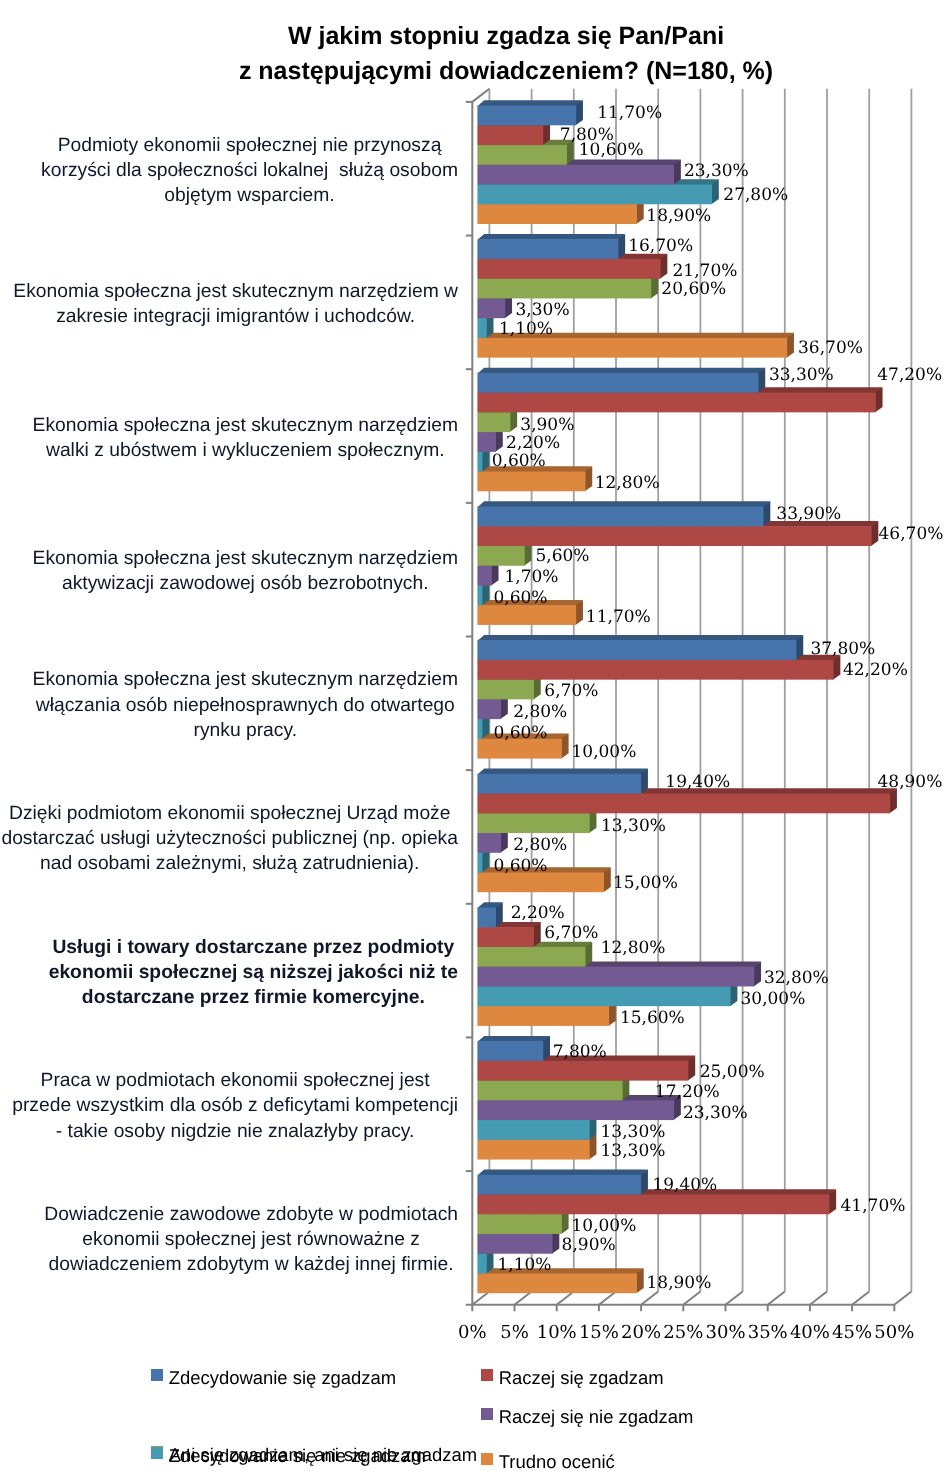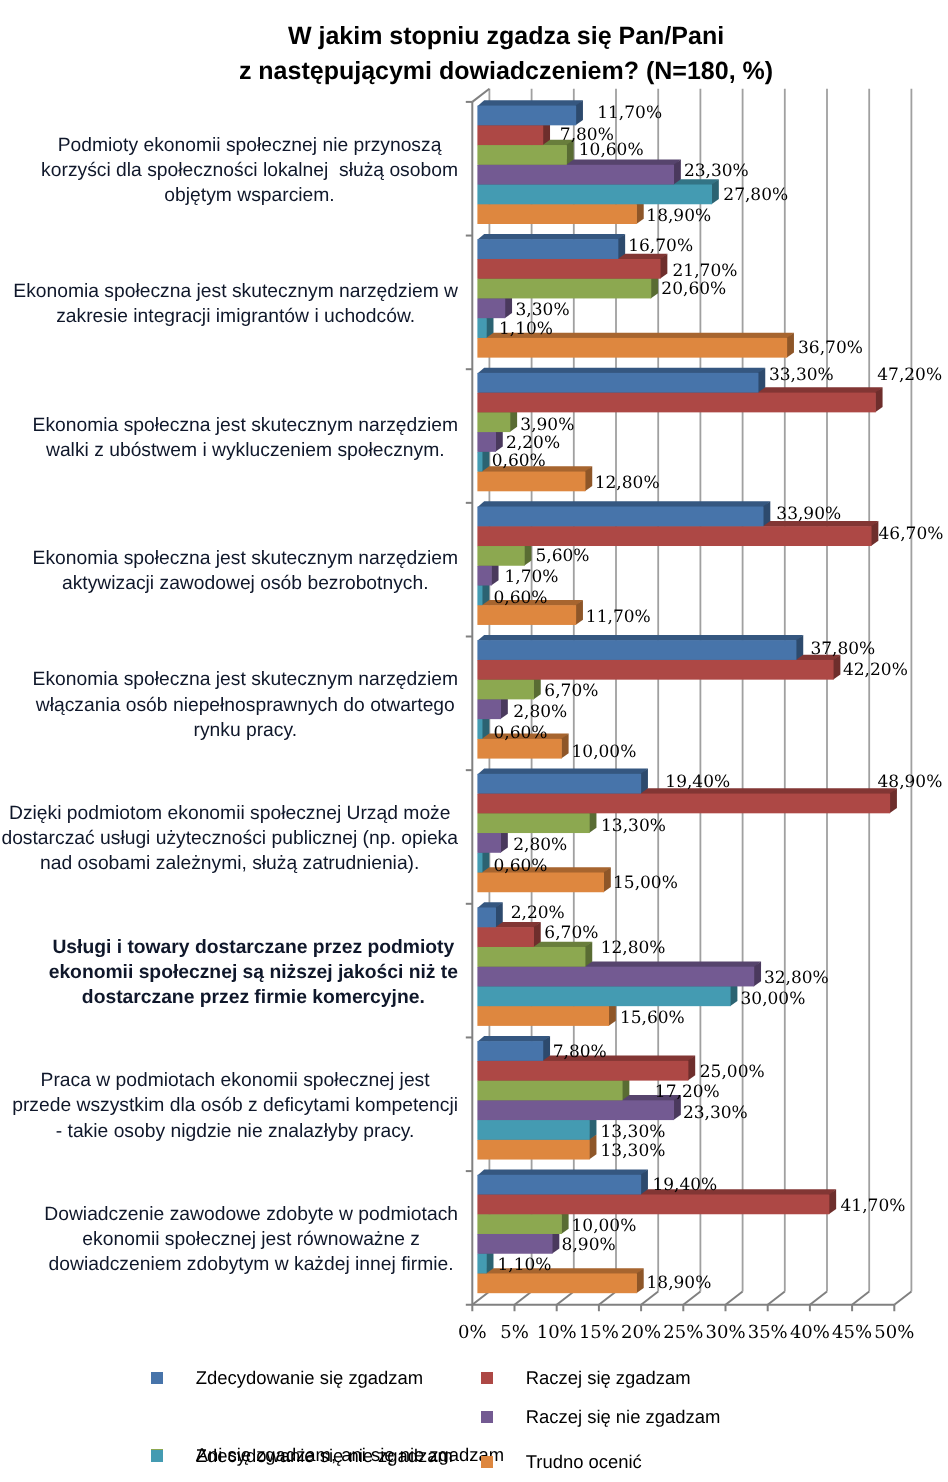--- a/index.html
+++ b/index.html
@@ -9,21 +9,21 @@
   #chart-root{position:absolute;left:0;top:0;width:948px;height:1482px;
               transform:translateZ(0);}
   .title{position:absolute;left:0;top:19px;width:948px;text-align:center;
          font-family:Liberation Sans, sans-serif;font-weight:bold;font-size:25px;
          line-height:34.5px;color:#000000;padding-left:32px;}
   .catlabels{position:absolute;left:0;top:0;width:948px;}
   .catlabel{position:absolute;right:490px;width:max-content;text-align:center;
             font-family:"Liberation Sans",sans-serif;font-size:19.3px;line-height:25.25px;
             color:#0f172a;white-space:pre;}
   .legend{position:absolute;left:0;top:1360px;width:948px;}
-  .legend-item{position:absolute;display:flex;align-items:center;gap:27px;}
+  .legend-item{position:absolute;display:flex;}
   .legend-swatch{width:12.3px;height:12.3px;display:inline-block;flex:none;}
   .legend-label{font-family:"Liberation Sans",sans-serif;font-size:18.45px;
                 color:#000;margin-left:5.4px;white-space:nowrap;line-height:1;}
   svg{position:absolute;left:0;top:0;}
   svg text{-webkit-font-smoothing:antialiased;text-rendering:geometricPrecision;}
   .axis-text{font-family:"DejaVu Serif",serif;font-size:18px;fill:#000;}
   .dlabel{font-family:"DejaVu Serif",serif;font-size:17px;fill:#000;}
 </style>
 </head>
 <body>

